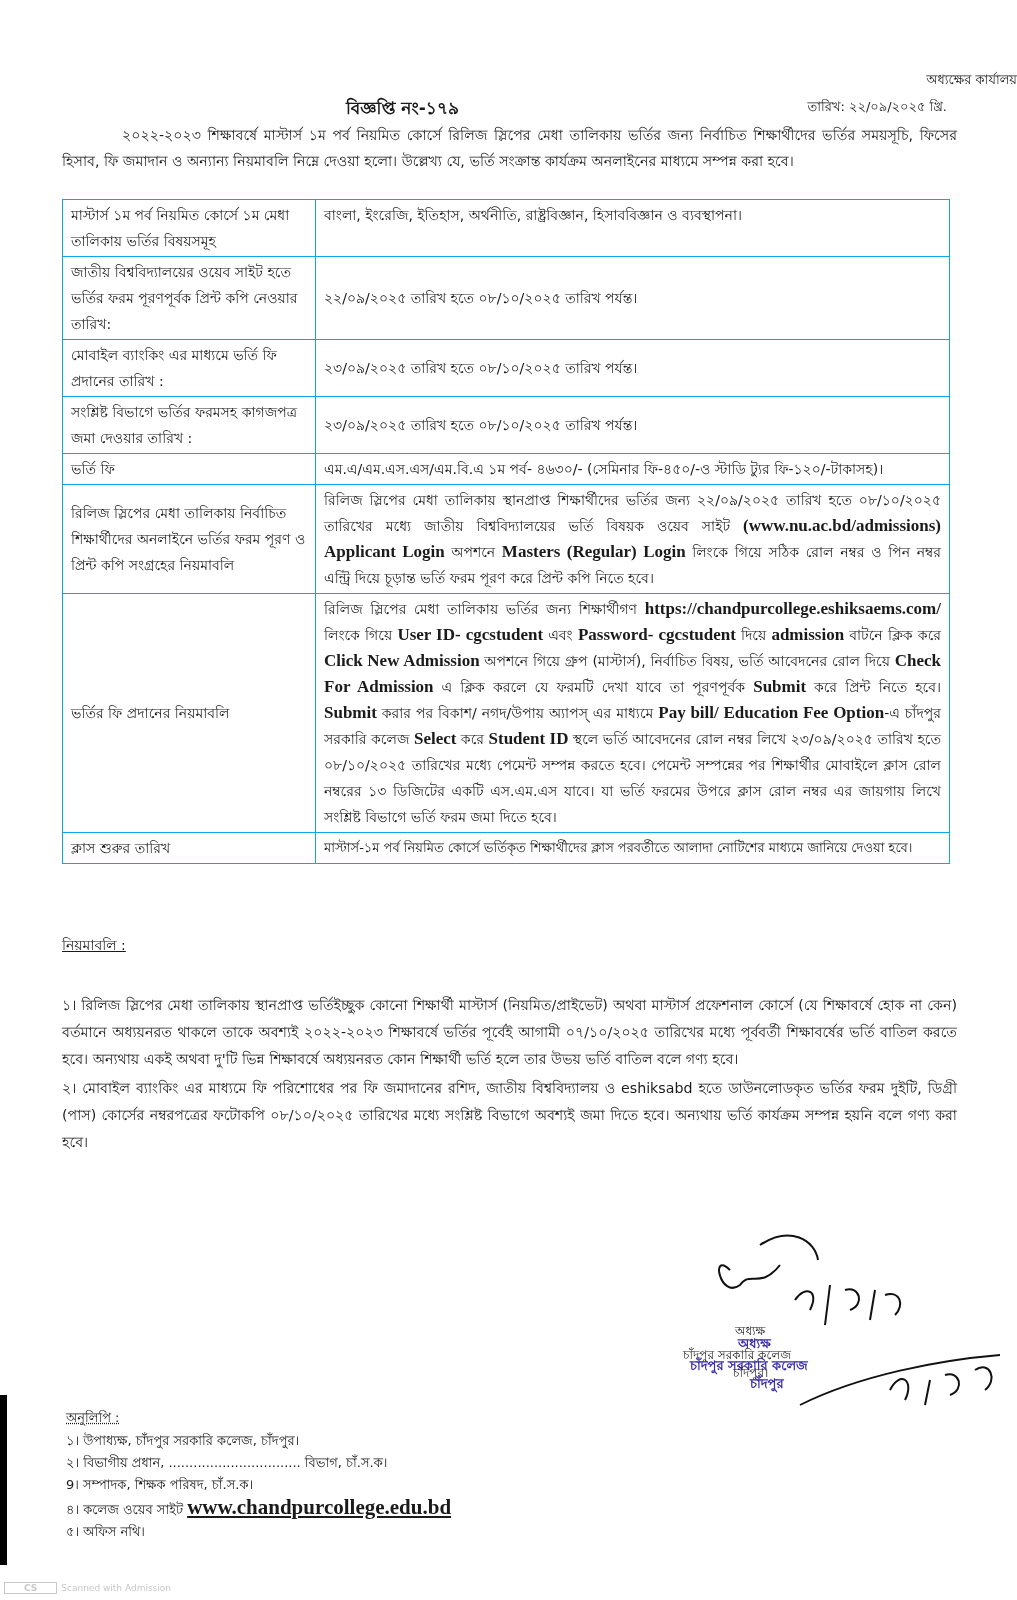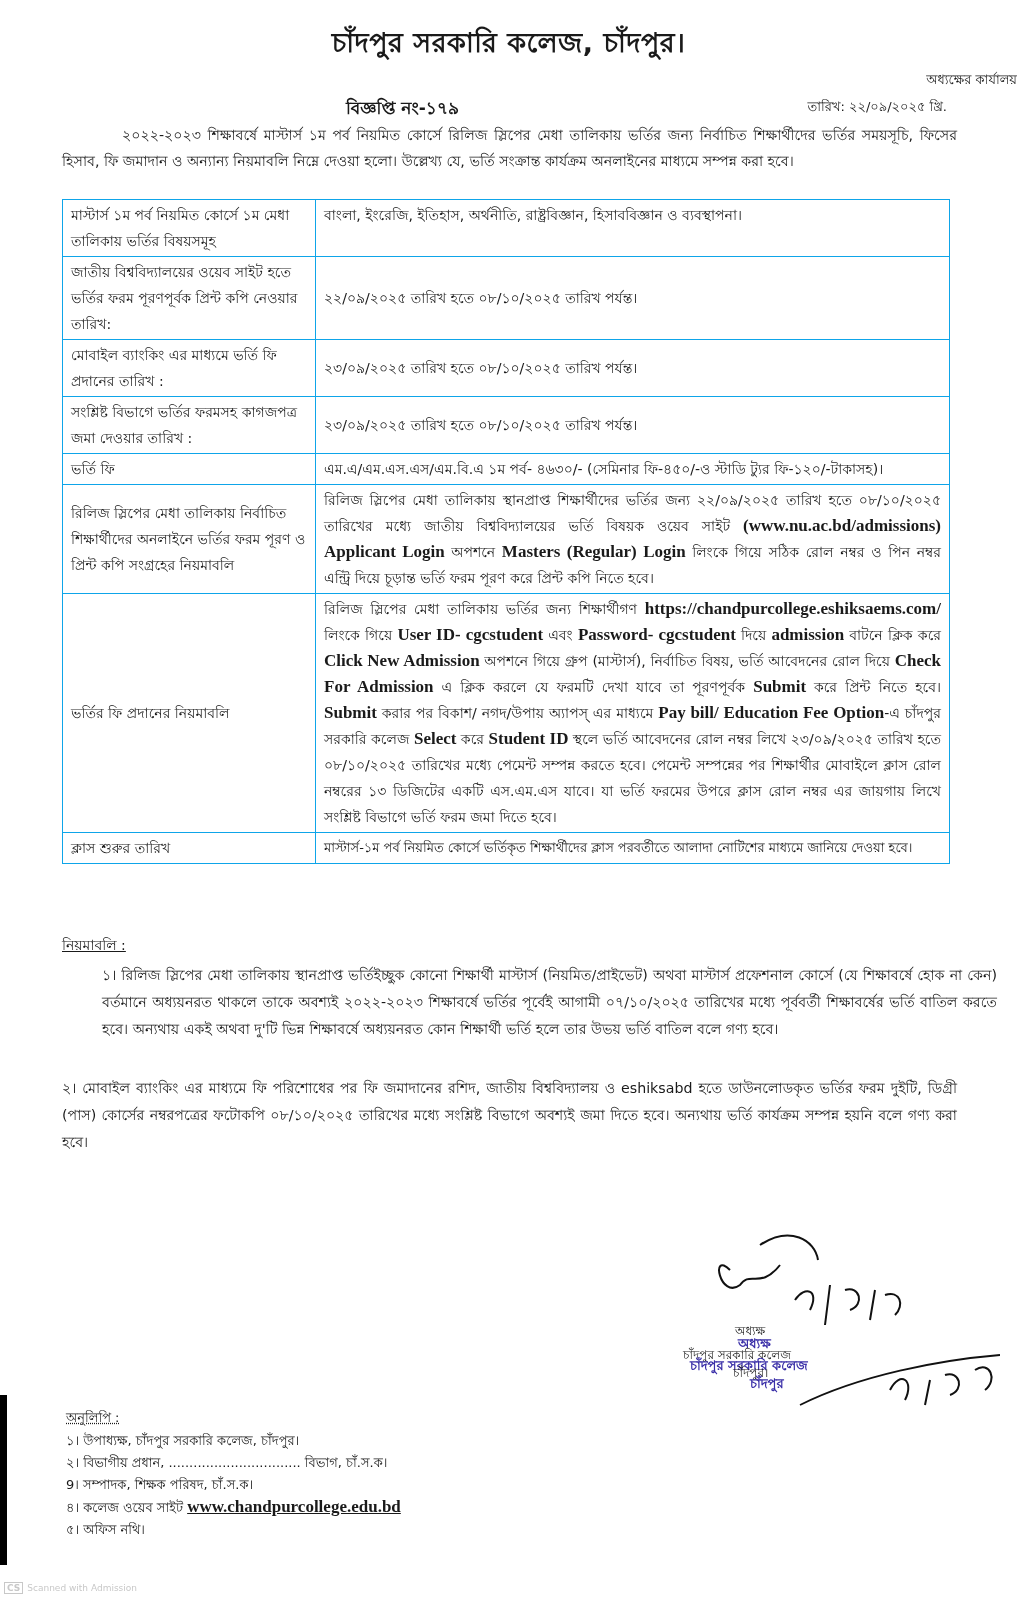--- a/index.html
+++ b/index.html
@@ -14,39 +14,38 @@
   .date { position: absolute; top: 97px; right: 70px; font-size: 13px; }
   .intro { position: absolute; top: 122px; left: 62px; width: 895px; font-size: 14.2px; line-height: 26px; text-align: justify; text-indent: 60px; }
   table.main { position: absolute; top: 199px; left: 62px; width: 888px; border-collapse: collapse; font-size: 14px; }
   table.main td { border: 1px solid #0ea5e9; vertical-align: middle; padding: 2px 8px; line-height: 26px; }
   table.main td.lbl { width: 236px; }
   table.main td.val { text-align: justify; }
   .en { font-family: "Liberation Serif", serif; font-weight: bold; font-size: 17px; }
   .link { }
   .rules-head { position: absolute; top: 934px; left: 62px; font-size: 14px; text-decoration: underline; }
   .rule { position: absolute; left: 62px; width: 895px; font-size: 14.2px; line-height: 27px; text-align: justify; }
-  .rule1 { top: 962px; margin-left: 40px; }
+  .rule1 { top: 992px; }
   .rule2 { top: 1075px; }
   .sig { position: absolute; top: 1230px; left: 700px; width: 300px; height: 180px; }
   .sig-title { position: absolute; top: 1322px; left: 735px; font-size: 12px; }
   .sig-college { position: absolute; top: 1346px; left: 683px; font-size: 12px; }
   .sig-city { position: absolute; top: 1364px; left: 733px; font-size: 12px; }
   .stamp { position: absolute; color: #3a2fa8; font-size: 13px; font-weight: bold; }
   .cc-head { position: absolute; top: 1408px; left: 66px; font-size: 13px; text-decoration: underline dotted; }
   .cc-list { position: absolute; top: 1430px; left: 66px; font-size: 13px; line-height: 22px; }
-  .cc-list .url { font-family: "Liberation Serif", serif; font-weight: bold; font-size: 17px; text-decoration: underline; }
+  .cc-list .url { font-family: "Liberation Serif", serif; font-weight: bold; font-size: 21px; text-decoration: underline; }
   .edge { position: absolute; left: 0; top: 1395px; width: 7px; height: 170px; background: #000; }
   .footer { position: absolute; top: 1582px; left: 4px; font-size: 9px; color: #c8c8c8; }
-  .cs-box { display: inline-block; border: 1px solid #c8c8c8; padding: 0 2px; margin-right: 4px; font-weight: bold; }
+  .cs-box { display: inline-block; border: 1px solid #c8c8c8; padding: 0 19px; margin-right: 4px; font-weight: bold; }
 </style>
 </head>
 <body>
 
 <div class="page">
-  <div class="college">চাঁদপুর সরকারি কলেজ, চাঁদপুর।</div>
   <div class="office">অধ্যক্ষের কার্যালয়</div>
   <div class="notice-no">বিজ্ঞপ্তি নং-১৭৯</div>
   <div class="date">তারিখ: ২২/০৯/২০২৫ খ্রি.</div>
 
   <div class="intro">২০২২-২০২৩ শিক্ষাবর্ষে মাস্টার্স ১ম পর্ব নিয়মিত কোর্সে রিলিজ স্লিপের মেধা তালিকায় ভর্তির জন্য নির্বাচিত শিক্ষার্থীদের ভর্তির সময়সূচি, ফিসের হিসাব, ফি জমাদান ও অন্যান্য নিয়মাবলি নিম্নে দেওয়া হলো। উল্লেখ্য যে, ভর্তি সংক্রান্ত কার্যক্রম অনলাইনের মাধ্যমে সম্পন্ন করা হবে।</div>
 
   <table class="main">
     <tbody>
         <tr style="height:50px">
       <td class="lbl">মাস্টার্স ১ম পর্ব নিয়মিত কোর্সে ১ম মেধা তালিকায় ভর্তির বিষয়সমূহ</td>

